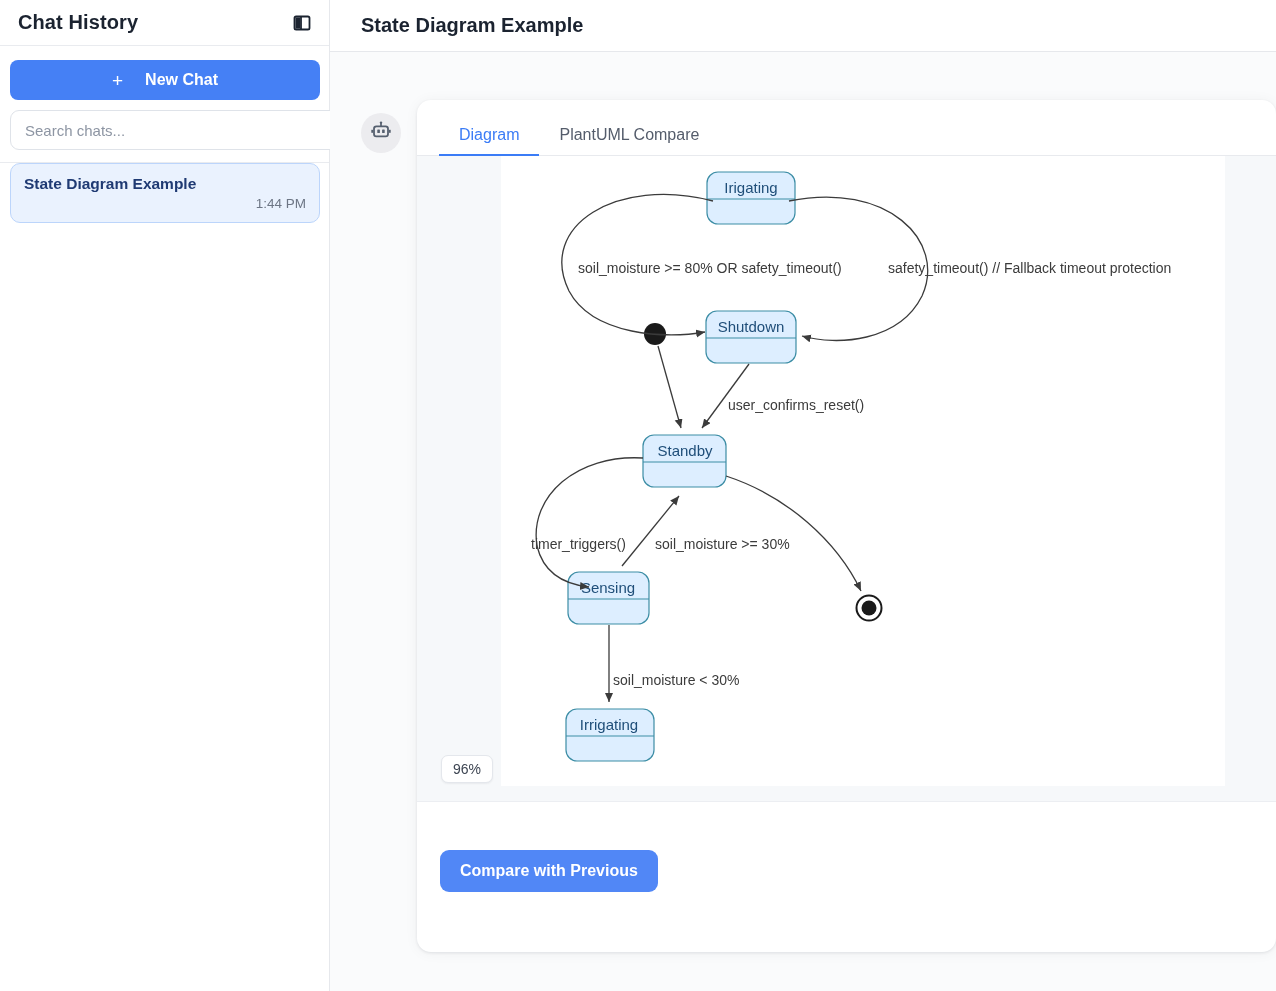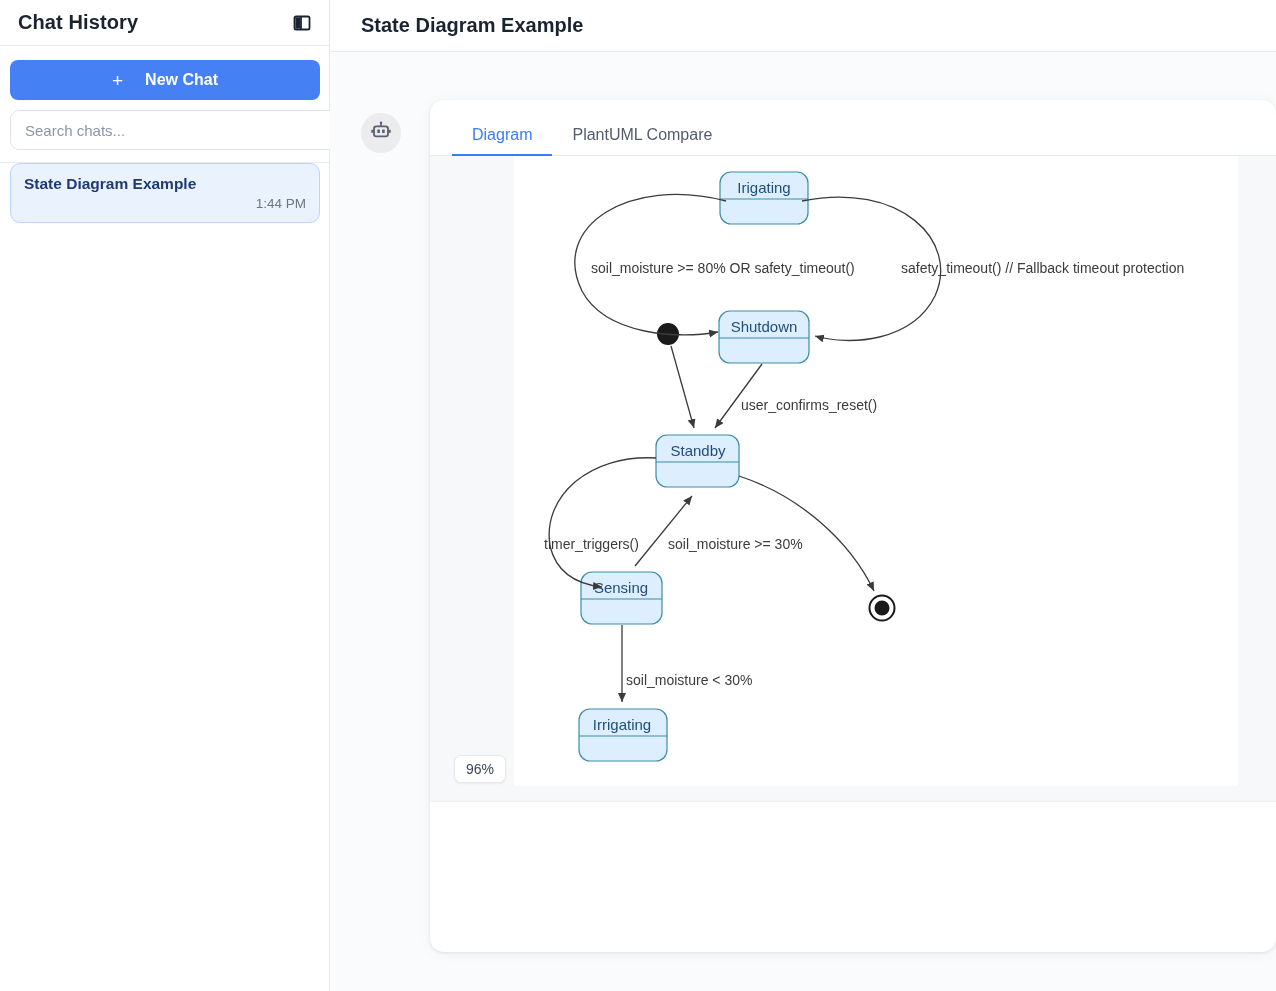--- a/index.html
+++ b/index.html
@@ -55,21 +55,21 @@
 
   
   .main { flex:1 1 auto; height:991px; display:flex; flex-direction:column; background:#fafbfc; min-width:0; }
   .main-head {
     height:52px; background:#fff; border-bottom:1px solid #e6e8ec;
     display:flex; align-items:center; padding-left:31px; flex:0 0 52px;
   }
   .main-title { font-size:20px; font-weight:600; color:#1b2330; }
 
   .thread { flex:1 1 auto; padding:48px 0 0 31px; overflow:hidden; }
-  .msg-row { display:flex; align-items:flex-start; gap:29px; }
+  .msg-row { display:flex; align-items:flex-start; gap:16px; }
   .avatar {
     width:40px; height:40px; border-radius:50%; background:#ececef;
     display:flex; align-items:center; justify-content:center; flex:0 0 40px;
     margin-top:13px;
   }
 
   .card {
     flex:1 1 auto; background:#ffffff; border-radius:14px 14px 14px 14px;
     box-shadow:0 1px 3px rgba(16,24,40,.09), 0 1px 14px rgba(16,24,40,.05);
     min-width:0; height:852px; overflow:hidden;
@@ -239,18 +239,21 @@
               <text class="tr-label" x="471" y="117">safety_timeout() // Fallback timeout protection</text>
               <text class="tr-label" x="311" y="254">user_confirms_reset()</text>
               <text class="tr-label" x="114" y="393">timer_triggers()</text>
               <text class="tr-label" x="238" y="393">soil_moisture &gt;= 30%</text>
               <text class="tr-label" x="196" y="529">soil_moisture &lt; 30%</text>
             </svg>
 
             <div class="zoom-badge">96%</div>
           </div>
 
+          <div class="card-footer footer-pad">
+            <button class="compare-btn">Compare with Previous</button>
+          </div>
 
         </div>
       </div>
     </div>
   </main>
 </div>
 
 </body></html>

